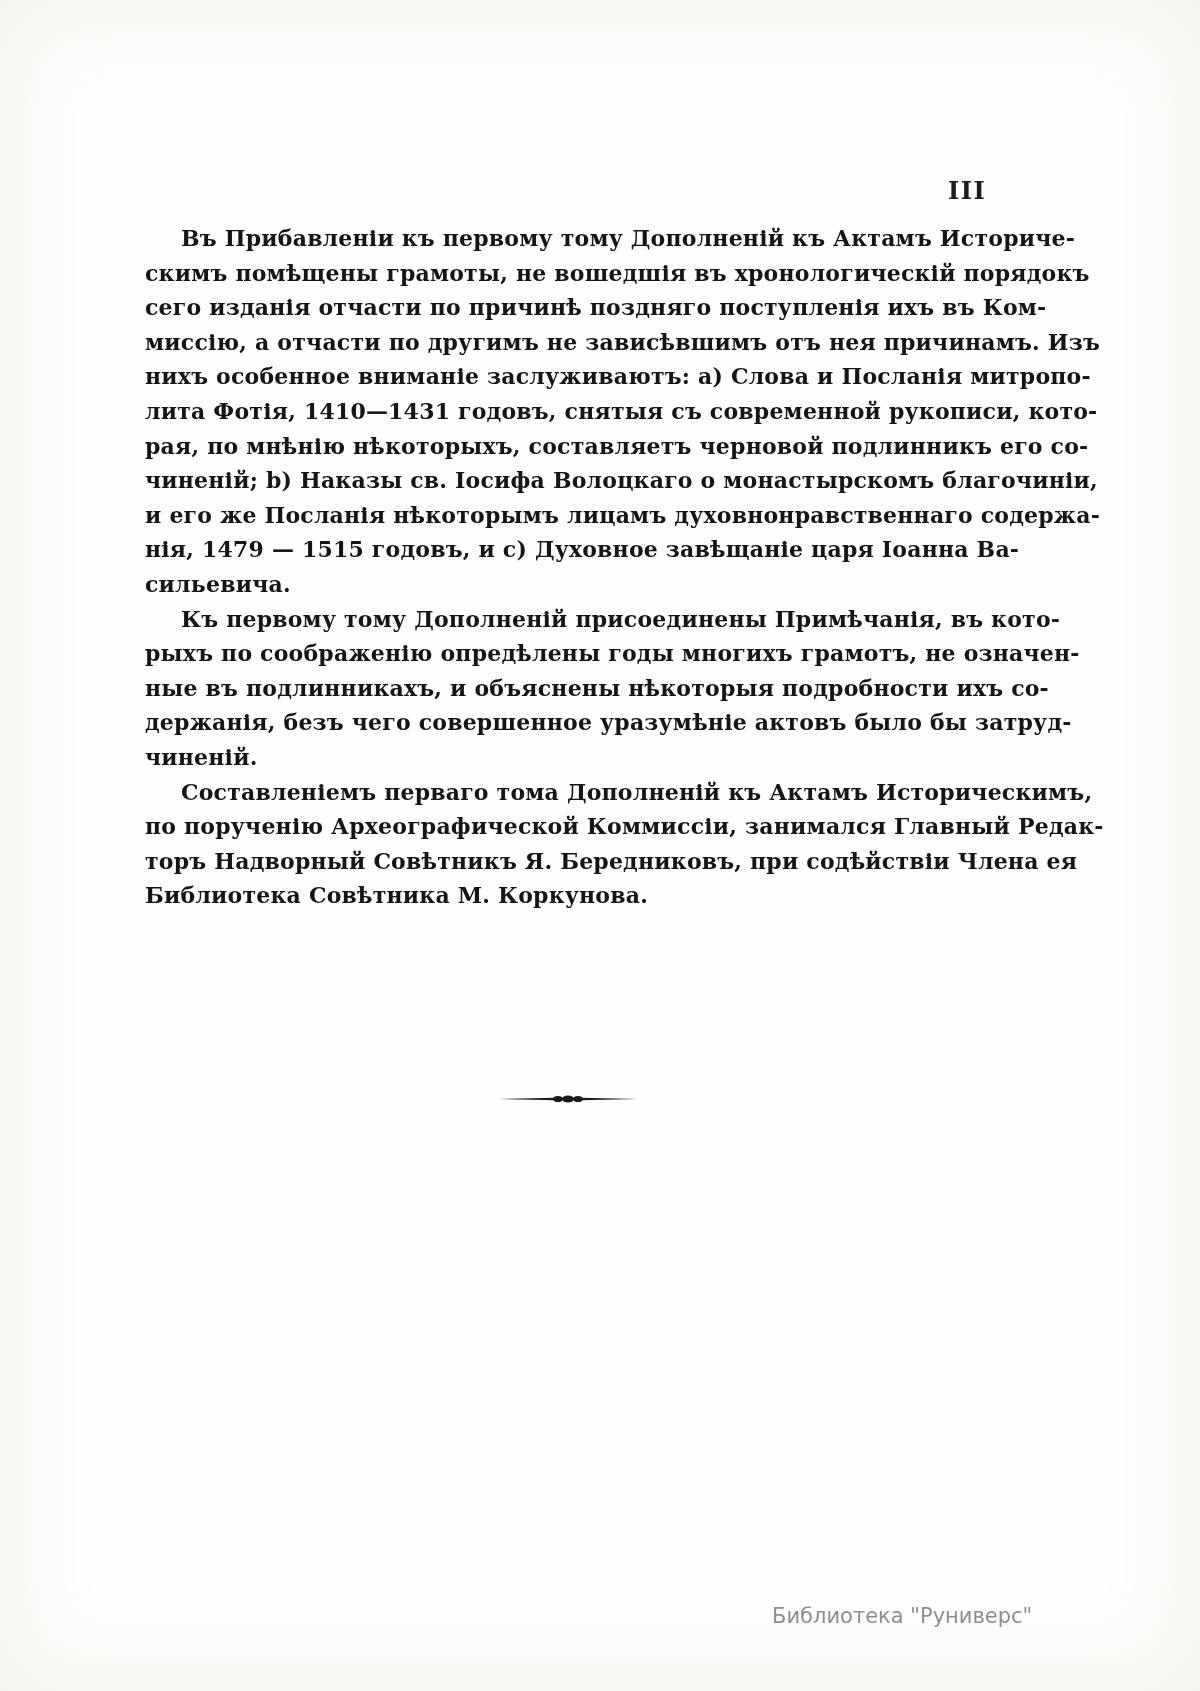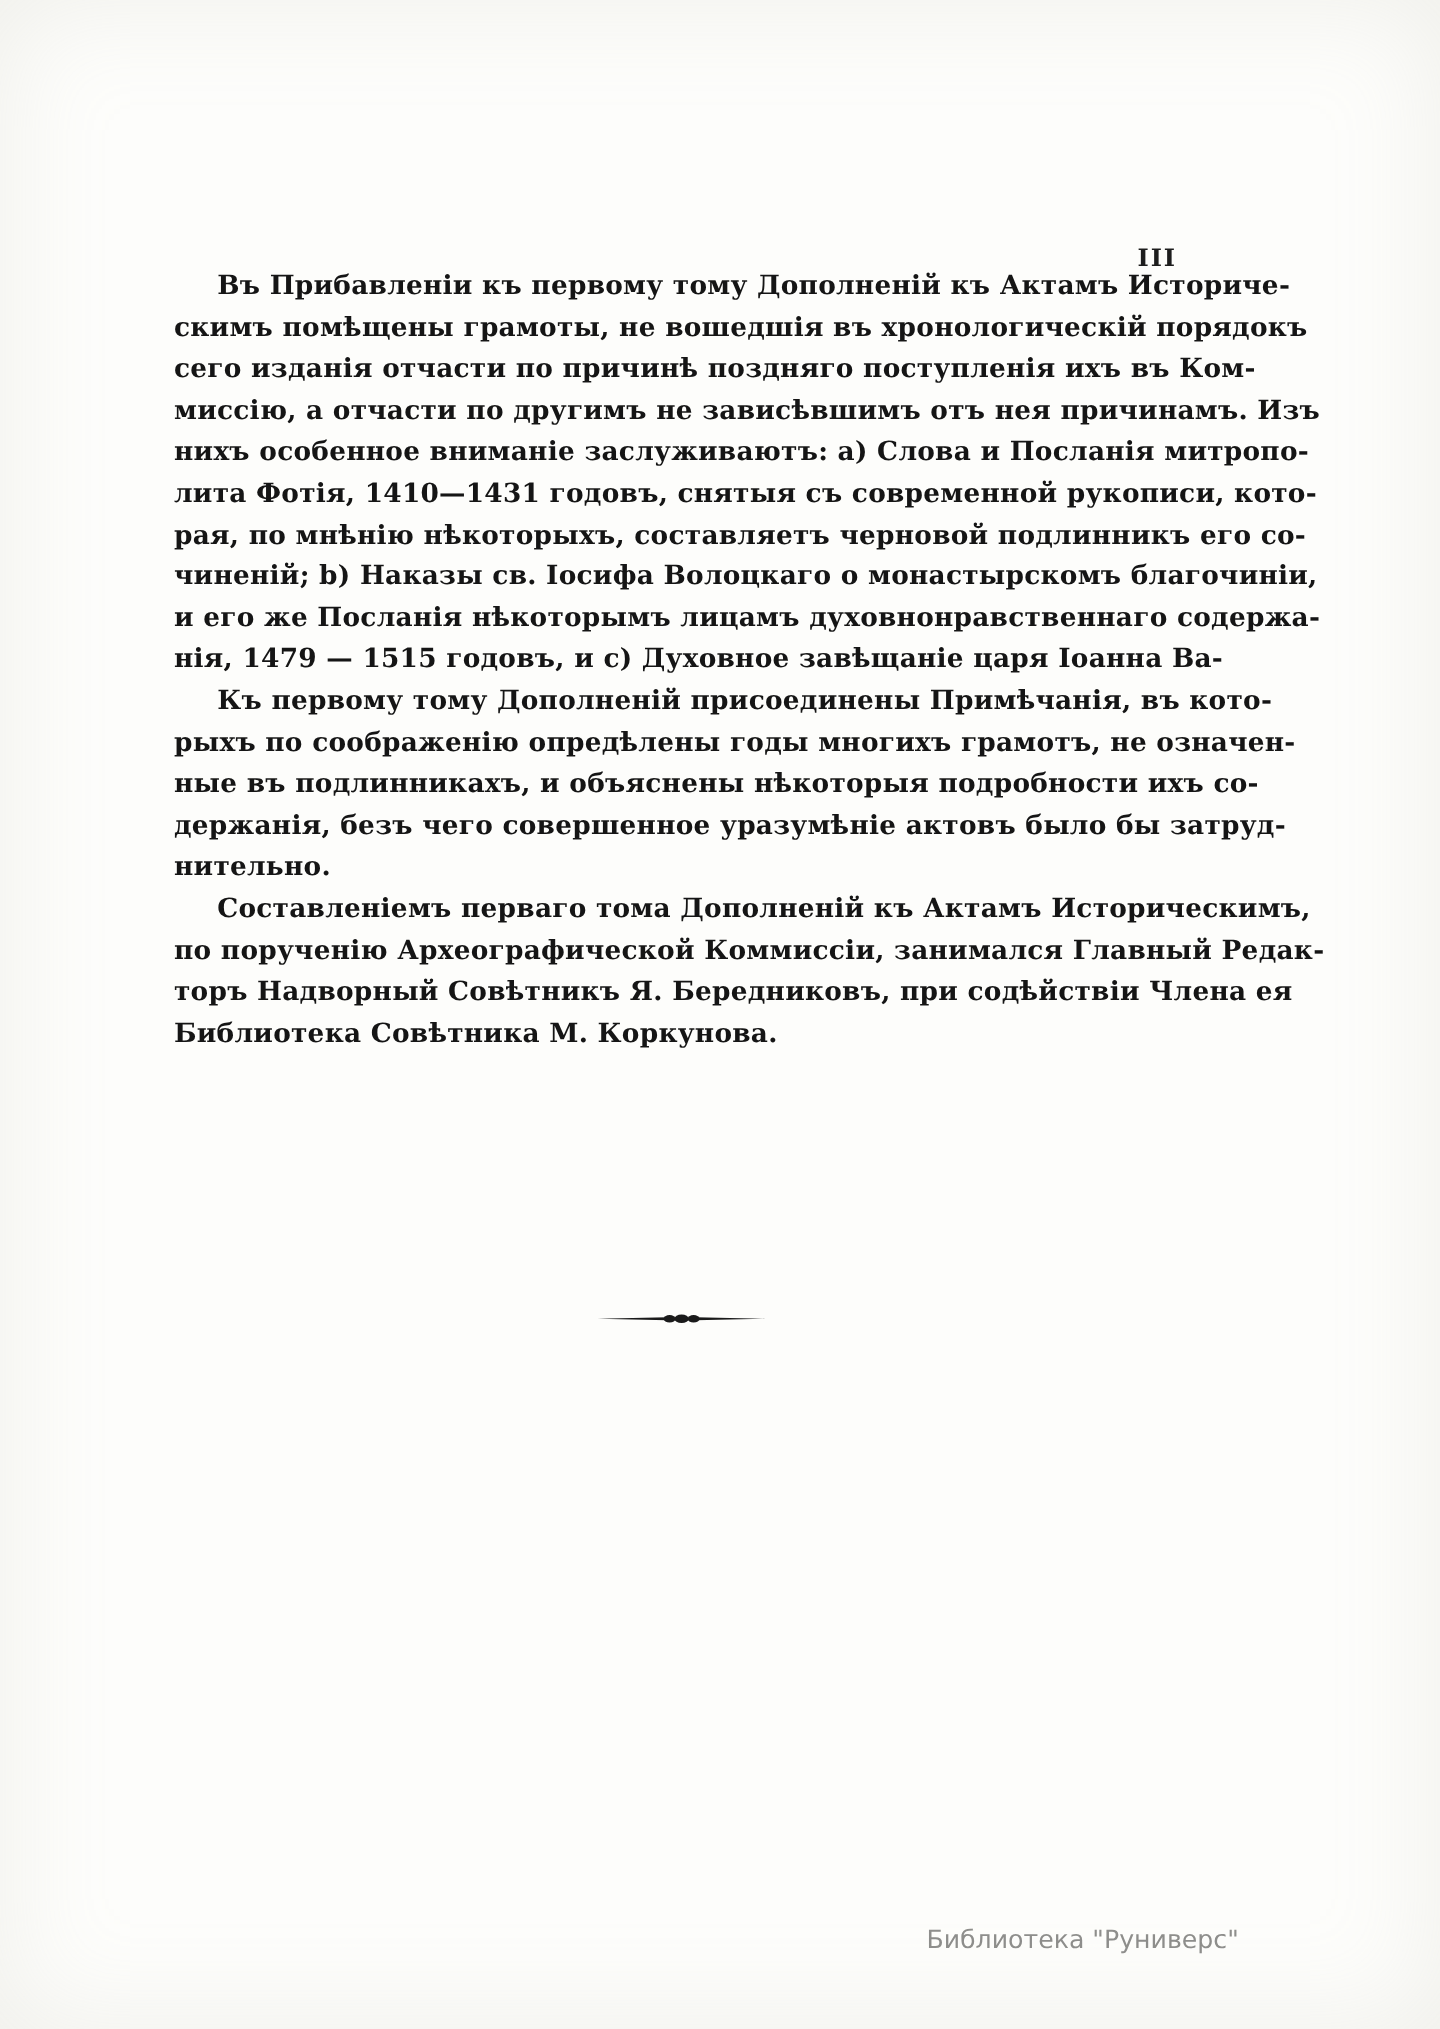--- a/index.html
+++ b/index.html
@@ -14,23 +14,23 @@
   }
   .page::after {
     content: "";
     position: absolute;
     inset: 0;
     box-shadow: inset 0 0 90px rgba(185,185,172,0.20);
     pointer-events: none;
   }
   .page-number {
     position: absolute;
-    top: 203px;
+    top: 176px;
     left: 948px;
-    font-size: 20px;
+    font-size: 24px;
     font-weight: bold;
     letter-spacing: 1.5px;
     color: #1d1d1d;
     text-align: right;
   }
   .text-block {
     position: absolute;
     top: 221px;
     left: 145px;
     width: 845px;
@@ -78,27 +78,28 @@
         <div class="line first">Въ Прибавленіи къ первому тому Дополненій къ Актамъ Историче-</div>
         <div class="line">скимъ помѣщены грамоты, не вошедшія въ хронологическій порядокъ</div>
         <div class="line">сего изданія отчасти по причинѣ поздняго поступленія ихъ въ Ком-</div>
         <div class="line">миссію, а отчасти по другимъ не зависѣвшимъ отъ нея причинамъ. Изъ</div>
         <div class="line">нихъ особенное вниманіе заслуживаютъ: а) Слова и Посланія митропо-</div>
         <div class="line">лита Фотія, 1410—1431 годовъ, снятыя съ современной рукописи, кото-</div>
         <div class="line">рая, по мнѣнію нѣкоторыхъ, составляетъ черновой подлинникъ его со-</div>
         <div class="line">чиненій; b) Наказы св. Іосифа Волоцкаго о монастырскомъ благочиніи,</div>
         <div class="line">и его же Посланія нѣкоторымъ лицамъ духовнонравственнаго содержа-</div>
         <div class="line">нія, 1479 — 1515 годовъ, и с) Духовное завѣщаніе царя Іоанна Ва-</div>
+        <div class="line last">сильевича.</div>
       </div>
       <div>
         <div class="line first">Къ первому тому Дополненій присоединены Примѣчанія, въ кото-</div>
         <div class="line">рыхъ по соображенію опредѣлены годы многихъ грамотъ, не означен-</div>
         <div class="line">ные въ подлинникахъ, и объяснены нѣкоторыя подробности ихъ со-</div>
         <div class="line">держанія, безъ чего совершенное уразумѣніе актовъ было бы затруд-</div>
-        <div class="line last">нительно.</div>
+        <div class="line last">чиненій.</div>
       </div>
       <div>
         <div class="line first">Составленіемъ перваго тома Дополненій къ Актамъ Историческимъ,</div>
         <div class="line">по порученію Археографической Коммиссіи, занимался Главный Редак-</div>
         <div class="line">торъ Надворный Совѣтникъ Я. Бередниковъ, при содѣйствіи Члена ея</div>
         <div class="line last">Библиотека Совѣтника М. Коркунова.</div>
       </div>
     </div>
 
   <div class="divider">

